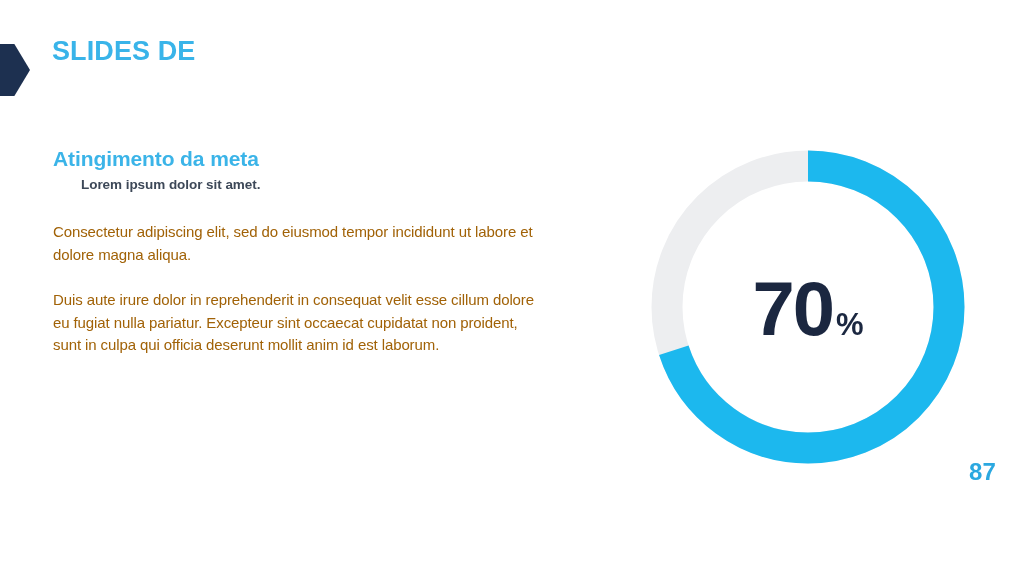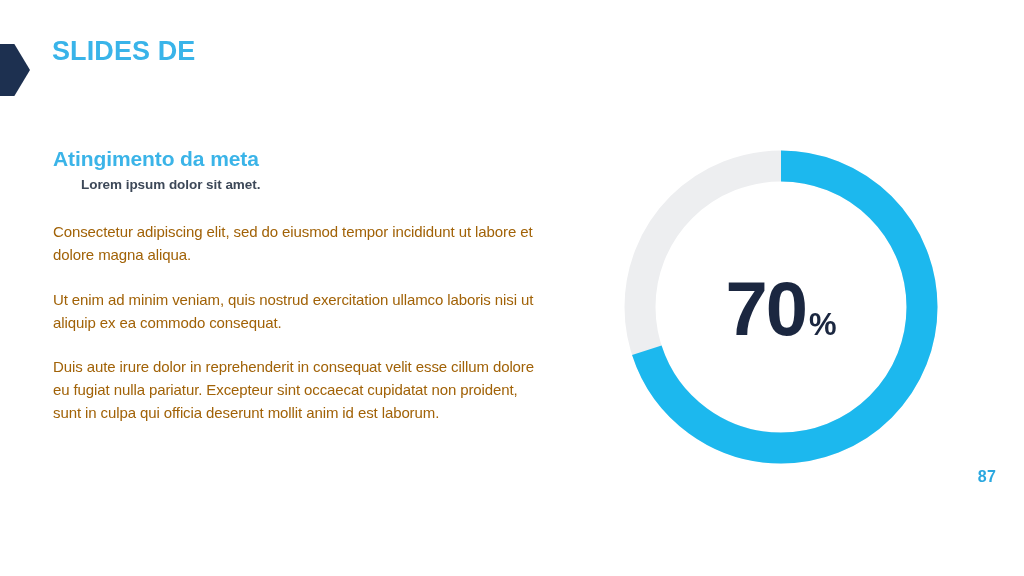--- a/index.html
+++ b/index.html
@@ -94,21 +94,21 @@
     color: #a16207;
     letter-spacing: -0.1px;
     max-width: 490px;
   }
 
   .body-paragraph:first-of-type { margin-top: 29px; }
 
   
   .chart-wrap {
     position: absolute;
-    left: 624px;
+    left: 651px;
     top: 150px;
     width: 314px;
     height: 314px;
   }
 
   .donut-svg {
     display: block;
     width: 314px;
     height: 314px;
   }
@@ -144,21 +144,21 @@
     color: #1b2740;
     line-height: 1;
     margin-left: 3px;
   }
 
   
   .page-number {
     position: absolute;
     right: 28px;
     bottom: 22px;
-    font-size: 16px;
+    font-size: 24px;
     font-weight: bold;
     color: #2ba8e0;
     letter-spacing: 0.2px;
     text-align: center;
   }
 </style>
 </head>
 <body>
 
 <div class="slide">
@@ -167,21 +167,20 @@
 
   <div class="header-title">
     <span class="header-line1">SLIDES DE</span>
   </div>
 
   <div class="content-left">
     <div class="section-title">Atingimento da meta</div>
     <div class="section-subtitle">Lorem ipsum dolor sit amet.</div>
 
     <p class="body-paragraph">Consectetur adipiscing elit, sed do eiusmod tempor incididunt ut labore et dolore magna aliqua.</p>
-    <p class="body-paragraph">Ut enim ad minim veniam, quis nostrud exercitation ullamco laboris nisi ut aliquip ex ea commodo consequat.</p>
     <p class="body-paragraph">Duis aute irure dolor in reprehenderit in consequat velit esse cillum dolore eu fugiat nulla pariatur. Excepteur sint occaecat cupidatat non proident, sunt in culpa qui officia deserunt mollit anim id est laborum.</p>
   </div>
 
   <div class="chart-wrap">
     <svg class="donut-svg" viewBox="0 0 314 314">
 
       <circle cx="157" cy="157" r="141" fill="none" stroke="#edeef0" stroke-width="31"></circle>
 
       <circle id="donut-value-arc" cx="157" cy="157" r="141" fill="none" stroke="#1cb8ee" stroke-width="31" transform="rotate(-90 157 157)" stroke-dasharray="620.1503898186251 265.77873849369655"></circle>
     </svg>

